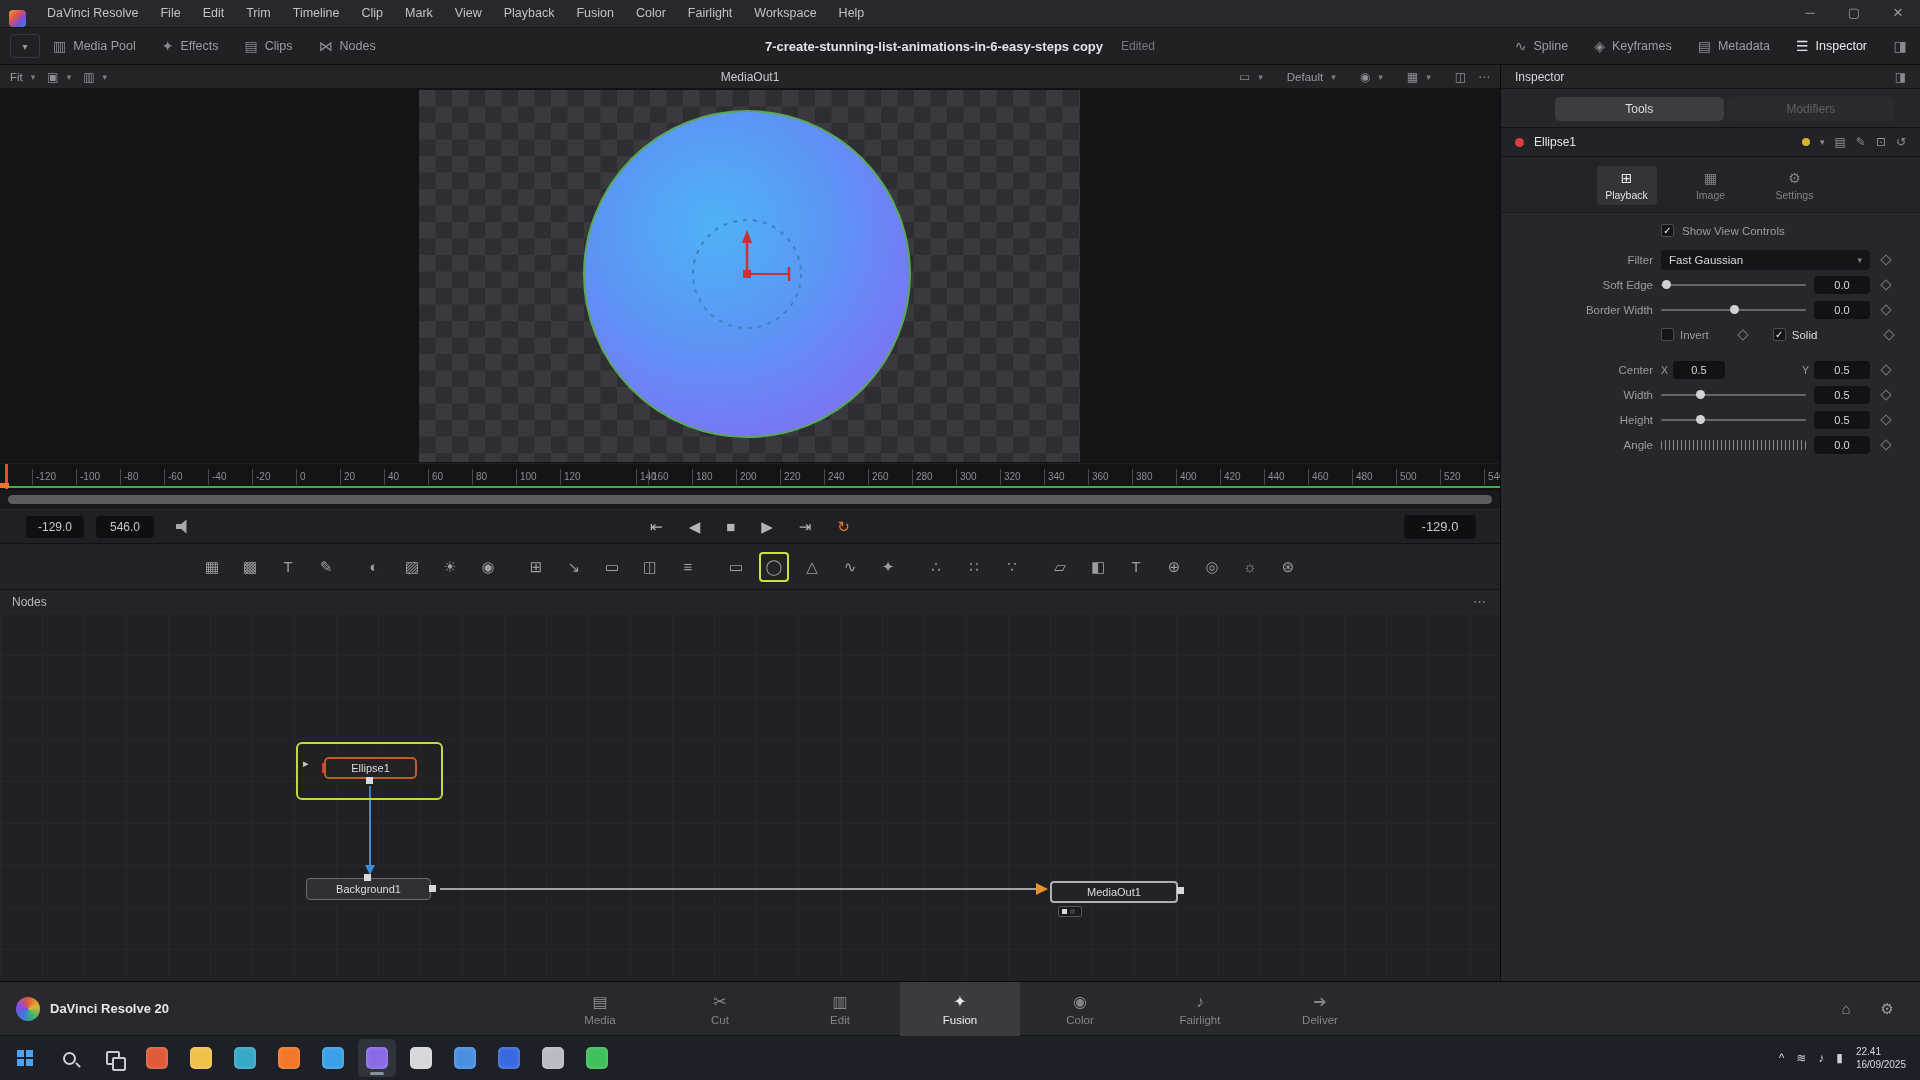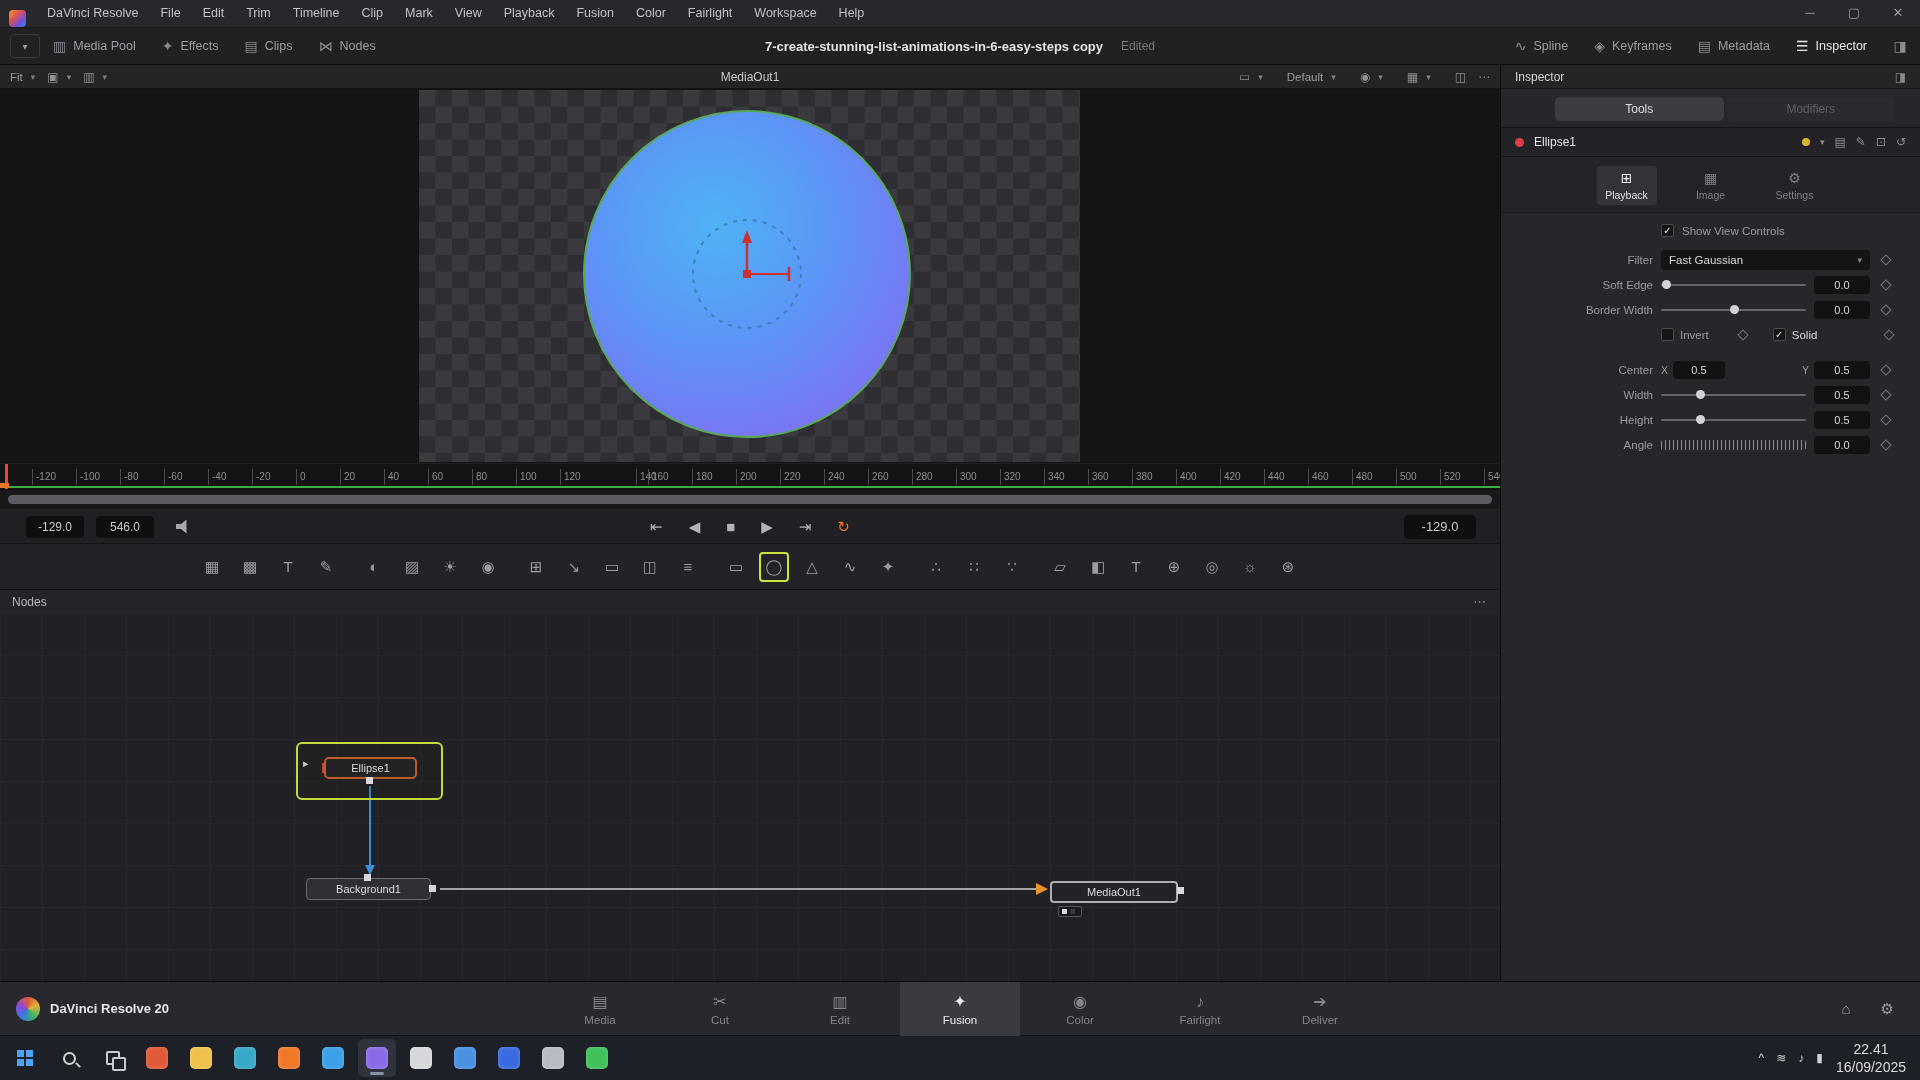--- a/index.html
+++ b/index.html
@@ -149,21 +149,21 @@
 .tb-app.active::after{content:"";position:absolute;bottom:2px;left:12px;width:14px;height:3px;border-radius:2px;background:#8a929e;}
 .tb-ico{width:22px;height:22px;border-radius:5px;box-shadow:inset 0 0 4px rgba(255,255,255,0.25);}
 .win-logo{width:16px;height:16px;display:grid;grid-template-columns:1fr 1fr;gap:2px;}
 .win-logo i{background:#4da3f5;}
 .search-glyph{width:13px;height:13px;border:2px solid #d0d2d8;border-radius:50%;position:relative;}
 .search-glyph::after{content:"";position:absolute;left:10px;top:10px;width:6px;height:2px;background:#d0d2d8;transform:rotate(45deg);}
 .taskview-glyph{width:14px;height:14px;border:2px solid #c8ccd2;border-radius:2px;position:relative;}
 .taskview-glyph::after{content:"";position:absolute;left:4px;top:4px;width:10px;height:10px;background:#1d2026;border:2px solid #c8ccd2;border-radius:2px;}
 .tb-right{margin-left:auto;display:flex;align-items:center;gap:13px;margin-right:14px;color:#cfd2d8;font-size:12px;}
 .tray-ico{color:#cfd2d8;}
-.tb-clock{text-align:center;font-size:14px;line-height:1.3;color:#d8dade;}
+.tb-clock{text-align:left;font-size:10px;line-height:1.3;color:#d8dade;}
 </style>
 </head>
 <body>
 
 <div class="app">
 
   <div class="menubar">
     <div class="app-logo"></div>
     <span class="menu-item">DaVinci Resolve</span>
     <span id="menu-items" style="display:flex;">

